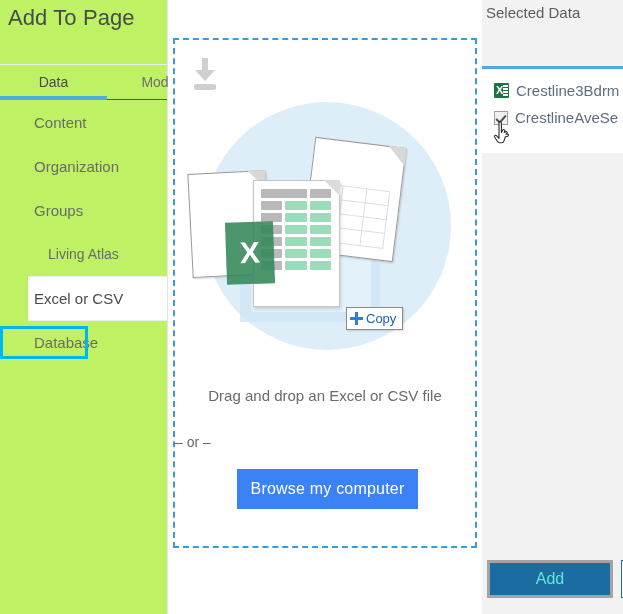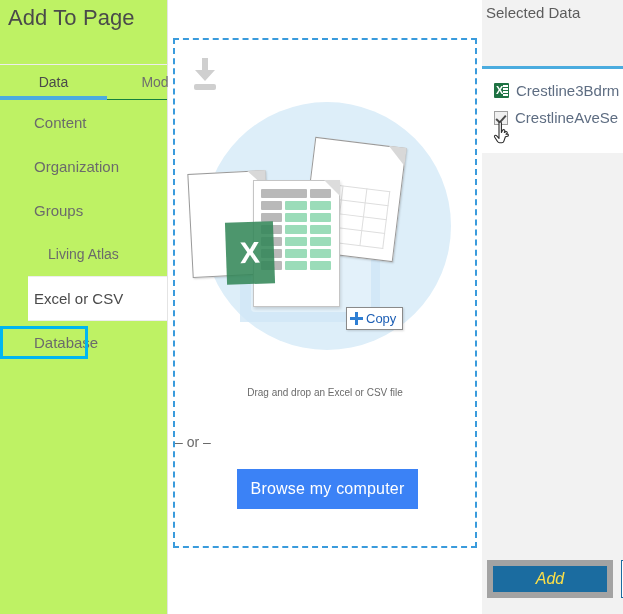--- a/index.html
+++ b/index.html
@@ -273,21 +273,21 @@
     background: #2f7fd4;
   }
   .plus-ico::before { left: 5px; top: 0; width: 3px; height: 13px; }
   .plus-ico::after { top: 5px; left: 0; height: 3px; width: 13px; }
 
   .drop-text {
     position: absolute;
     left: 0; right: 0;
     top: 347px;
     text-align: center;
-    font-size: 10px;
+    font-size: 15px;
     color: #6a6a6a;
   }
   .or-text {
     position: absolute;
     left: 0; right: 1px;
     top: 394px;
     font-size: 14px;
     color: #6a6a6a;
   }
   .browse-btn {
@@ -392,30 +392,29 @@
     position: absolute;
     left: 482px; top: 550px;
     width: 141px; height: 64px;
     background: #f2f2f2;
   }
   .add-btn {
     position: absolute;
     left: 5px; top: 10px;
     width: 126px; height: 38px;
     background: #1b6ca0;
-    color: #fde047;
-    border: 6px solid #a3a3a3;
+    color: #5eead4;
+    border: 3px solid #a3a3a3;
     box-sizing: border-box;
     font-size: 16px;
     font-family: "Liberation Sans", sans-serif;
     cursor: pointer;
     display: flex;
     align-items: center;
     justify-content: center;
-    font-style: italic;
   }
   .secondary-btn {
     position: absolute;
     left: 139px; top: 10px;
     width: 30px; height: 38px;
     background: #ffffff;
     border: 1px solid #1b6ca0;
     box-sizing: border-box;
     cursor: pointer;
   }

